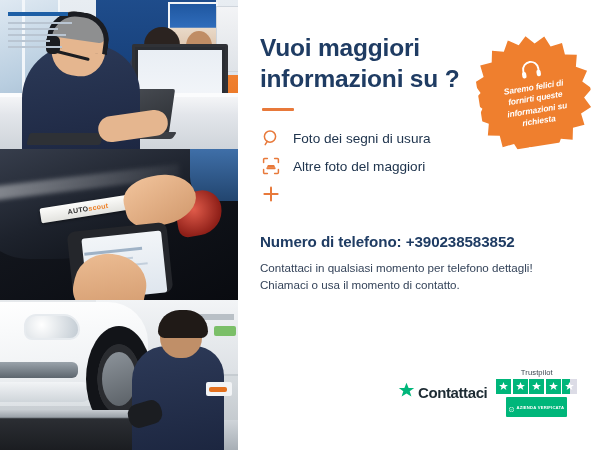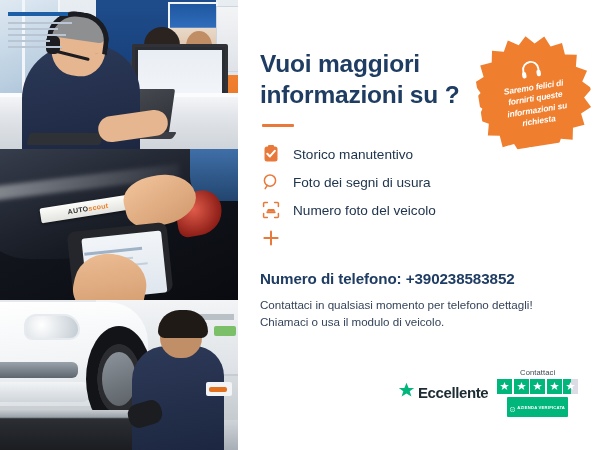--- a/index.html
+++ b/index.html
@@ -325,21 +325,21 @@
   }
   .p3-green{
     position:absolute; right:2px; top:26px; width:22px; height:10px;
     background:#7bbf68; border-radius:2px;
   }
 
   
   .content {
     flex: 1 1 auto;
     position: relative;
-    padding: 48px 22px 0 22px;
+    padding: 32px 22px 0 22px;
     box-sizing: border-box;
   }
 
   .headline {
     font-size: 24.5px;
     line-height: 1.28;
     font-weight: bold;
     color: #1f3c63;
     letter-spacing: -0.2px;
     margin: 0;
@@ -371,21 +371,21 @@
     justify-content: center;
     color: #e8793a;
   }
   .feature-label {
     font-size: 13.6px;
     color: #20354e;
     white-space: nowrap;
   }
 
   .phone-line {
-    margin-top: 18px;
+    margin-top: 25px;
     font-size: 15.2px;
     font-weight: bold;
     color: #1f3c63;
     letter-spacing: -0.1px;
   }
   .phone-line .label { font-weight: bold; }
   .phone-line .number { font-weight: bold; }
 
   .sub-copy {
     margin-top: 9px;
@@ -558,30 +558,20 @@
   </div>
 
   <div class="content">
 
     <h1 class="headline">Vuoi maggiori informazioni su ?</h1>
 
     <div class="rule"></div>
 
     <ul class="feature-list">
 
-      <li class="feature-item">
-        <span class="feature-icon">
-          <svg width="16" height="18" viewBox="0 0 16 18">
-            <rect x="1.5" y="1.5" width="13" height="15" rx="2.5" fill="#e8793a"></rect>
-            <rect x="5" y="0" width="6" height="3" rx="1" fill="#e8793a"></rect>
-            <path d="M4.3 8.8 L6.9 11.4 L11.8 5.9" stroke="#ffffff" stroke-width="2.1" fill="none" stroke-linecap="round" stroke-linejoin="round"></path>
-          </svg>
-        </span>
-        <span class="feature-label">Storico manutentivo</span>
-      </li>
 
 
       <li class="feature-item">
         <span class="feature-icon">
           <svg width="18" height="18" viewBox="0 0 18 18">
             <circle cx="8" cy="7.6" r="5.6" fill="none" stroke="#e8793a" stroke-width="1.5"></circle>
             <line x1="5.2" y1="12.4" x2="3.2" y2="15.6" stroke="#e8793a" stroke-width="1.5" stroke-linecap="round"></line>
           </svg>
         </span>
         <span class="feature-label">Foto dei segni di usura</span>
@@ -593,21 +583,21 @@
             <g stroke="#e8793a" stroke-width="1.5" fill="none" stroke-linecap="round">
               <path d="M1.6 5.4 V2.6 A1 1 0 0 1 2.6 1.6 H5.4"></path>
               <path d="M12.6 1.6 H15.4 A1 1 0 0 1 16.4 2.6 V5.4"></path>
               <path d="M16.4 12.6 V15.4 A1 1 0 0 1 15.4 16.4 H12.6"></path>
               <path d="M5.4 16.4 H2.6 A1 1 0 0 1 1.6 15.4 V12.6"></path>
             </g>
             <path d="M4.8 10.6 L5.9 7.9 H12.1 L13.2 10.6 Z" fill="#e8793a"></path>
             <rect x="4.4" y="10.3" width="9.2" height="1.9" rx=".8" fill="#e8793a"></rect>
           </svg>
         </span>
-        <span class="feature-label">Numero foto del veicolo</span>
+        <span class="feature-label">Altre foto del maggiori</span>
       </li>
 
       <li class="feature-item">
         <span class="feature-icon">
           <svg width="18" height="18" viewBox="0 0 18 18">
             <g stroke="#e8793a" stroke-width="2" stroke-linecap="round">
               <line x1="9" y1="2.4" x2="9" y2="15.6"></line>
               <line x1="2.4" y1="9" x2="15.6" y2="9"></line>
             </g>
           </svg>
@@ -616,21 +606,21 @@
 
     </ul>
 
     <div class="phone-line">
       <span class="label">Numero di telefono:</span>
       <span class="number">+390238583852</span>
     </div>
 
     <div class="sub-copy">
       <div>Contattaci in qualsiasi momento per telefono dettagli!</div>
-      <div>Chiamaci o usa il modulo di veicolo.</div>
+      <div>Chiamaci o usa il momento di contatto.</div>
     </div>
 
     <div class="badge">
       <svg class="badge-burst" viewBox="0 0 112 112">
         <path fill="#ef7f2e" d="M56 1.5 l7.9 8.6 10.6-5.4 4.7 10.9 11.8-1.6 1.1 11.8 11.7 2.2 -2.8 11.5 10.4 5.7 -6.4 10 8.4 8.4 -9.1 7.6 5.4 10.6 -10.9 4.7 1.6 11.8 -11.8 1.1 -2.2 11.7 -11.5-2.8 -5.7 10.4 -10-6.4 -8.4 8.4 -7.6-9.1 -10.6 5.4 -4.7-10.9 -11.8 1.6 -1.1-11.8 -11.7-2.2 2.8-11.5 -10.4-5.7 6.4-10 -8.4-8.4 9.1-7.6 -5.4-10.6 10.9-4.7 -1.6-11.8 11.8-1.1 2.2-11.7 11.5 2.8 5.7-10.4 10 6.4 z"></path>
       </svg>
       <div class="badge-inner">
         <span class="badge-headset">
           <svg width="22" height="20" viewBox="0 0 22 20">
             <path d="M3.4 13.5 V10.2 A7.6 7.6 0 0 1 18.6 10.2 V13.5" fill="none" stroke="#ffffff" stroke-width="1.9" stroke-linecap="round"></path>
@@ -642,25 +632,25 @@
       </div>
     </div>
 
     <div class="trustpilot">
       <div class="tp-brand">
         <span>
           <svg width="17" height="17" viewBox="0 0 17 17">
             <path fill="#00b67a" d="M8.5 0.8 L10.6 6 L16.2 6 L11.7 9.3 L13.4 14.6 L8.5 11.4 L3.6 14.6 L5.3 9.3 L0.8 6 L6.4 6 Z"></path>
           </svg>
         </span>
-        <span class="tp-name">Eccellente</span>
+        <span class="tp-name">Contattaci</span>
       </div>
 
       <div class="tp-right">
-        <span class="tp-excellent">Contattaci</span>
+        <span class="tp-excellent">Trustpilot</span>
         <div class="tp-stars">
           <span class="tp-star">
               <svg width="11" height="11" viewBox="0 0 17 17">
                 <path fill="#ffffff" d="M8.5 1.6 L10.4 6.2 L15.4 6.2 L11.4 9.1 L12.9 13.8 L8.5 10.9 L4.1 13.8 L5.6 9.1 L1.6 6.2 L6.6 6.2 Z"></path>
               </svg>
             </span>
           <span class="tp-star">
               <svg width="11" height="11" viewBox="0 0 17 17">
                 <path fill="#ffffff" d="M8.5 1.6 L10.4 6.2 L15.4 6.2 L11.4 9.1 L12.9 13.8 L8.5 10.9 L4.1 13.8 L5.6 9.1 L1.6 6.2 L6.6 6.2 Z"></path>
               </svg>

